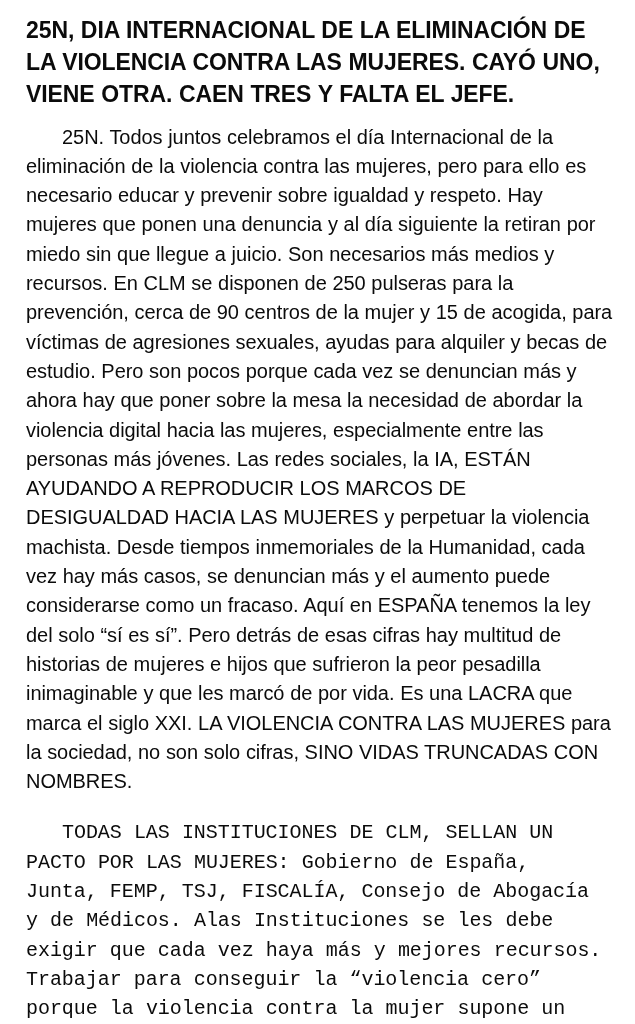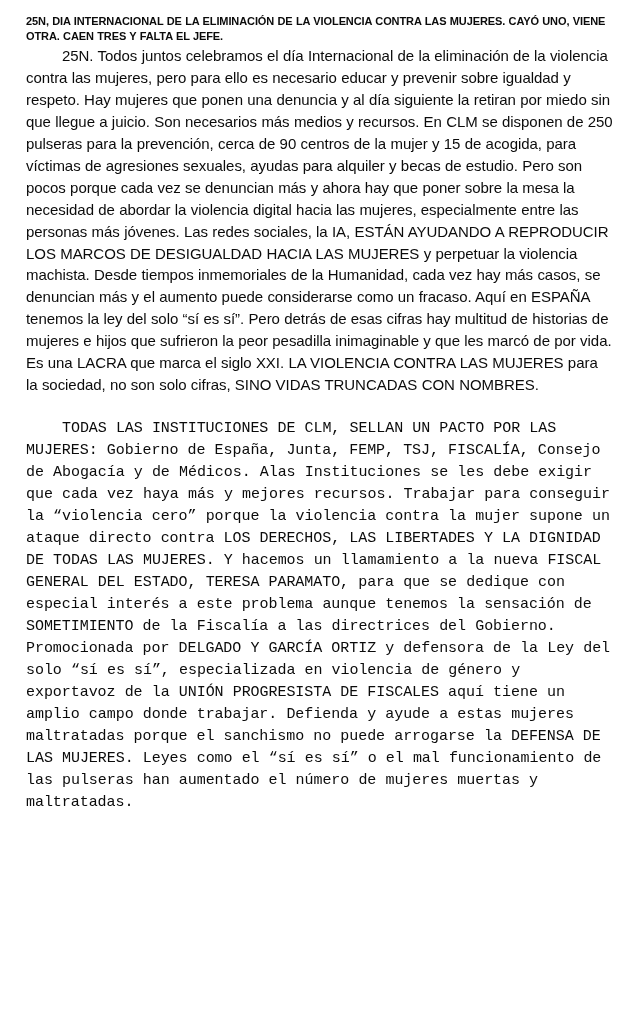--- a/index.html
+++ b/index.html
@@ -16,30 +16,30 @@
     color: #0b0b0b;
   }
   .page {
     box-sizing: border-box;
     width: 635px;
     height: 1024px;
     padding: 14px 22px 10px 26px;
     background: #ffffff;
   }
   .doc-heading {
-    font-size: 11px;
+    font-size: 23px;
     line-height: 1.40;
     font-weight: 700;
     letter-spacing: -0.1px;
-    margin: 0 0 0 0;
+    margin: 0 0 12px 0;
     text-align: left;
     word-spacing: 0.4px;
   }
   .para {
-    font-size: 15px;
+    font-size: 20px;
     line-height: 1.465;
     margin: 0 0 10px 0;
     text-indent: 36px;
     text-align: left;
     letter-spacing: -0.05px;
     word-spacing: 0.2px;
   }
   .para:last-child {
     margin-bottom: 0;
     font-family: Liberation Mono, monospace;

